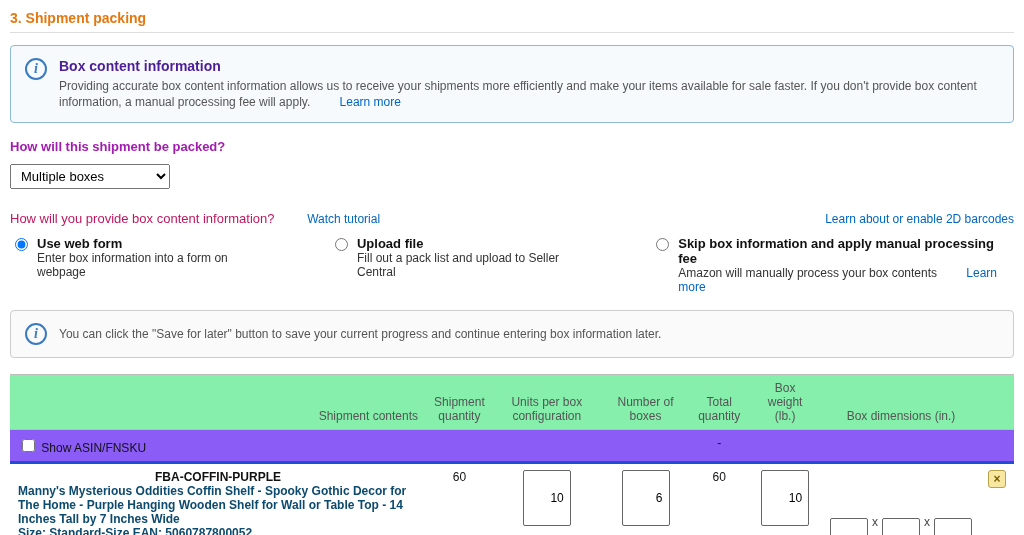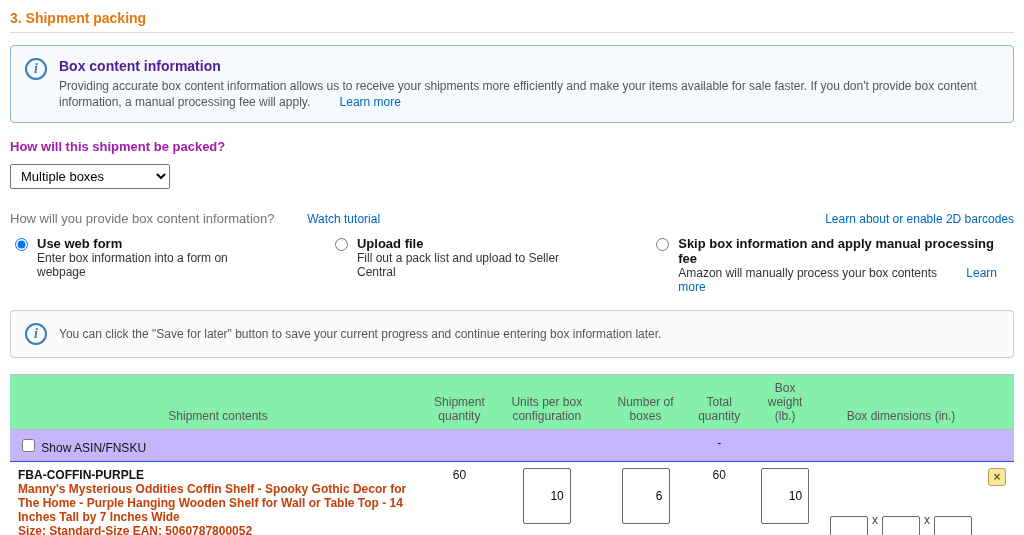--- a/index.html
+++ b/index.html
@@ -99,35 +99,35 @@
     background: #86efac;
     border-top: 1px solid #bbb;
     border-bottom: 1px solid #bbb;
     color: #555;
     font-weight: normal;
     font-size: 12px;
     padding: 6px 8px;
     vertical-align: bottom;
     text-align: center;
   }
-  table.main th.left { text-align: center; }
+  table.main th.left { text-align: right; }
   table.main td {
     padding: 6px 8px;
     vertical-align: top;
     text-align: center;
     font-size: 12px;
     border-bottom: 1px solid #eee;
   }
   table.main td.left { text-align: left; }
   tr.asin-row td {
-    background: #c4b5fd;
-    border-bottom: 1px solid #1d4ed8;
-  }
-  .sku-line { font-weight: bold; }
-  .prod-desc { font-weight: bold; color: #c2410c; max-width: 430px; }
+    background: #8b5cf6;
+    border-bottom: 3px solid #1d4ed8;
+  }
+  .sku-line { font-weight: bold; text-align: center; }
+  .prod-desc { font-weight: bold; color: #0c4a6e; max-width: 430px; }
   input.num {
     width: 48px;
     text-align: right;
     padding: 20px 6px;
     border: 1px solid #666;
     border-radius: 2px;
     font-size: 12px;
   }
   input.num.wide { width: 38px; margin-top: 48px; }
   .dims { display: inline-flex; align-items: center; gap: 4px; }
@@ -167,21 +167,21 @@
   </div>
 </div>
 
 <div class="question">How will this shipment be packed?</div>
 <select class="pack-select">
   <option>Multiple boxes</option>
 </select>
 
 <div class="row-flex">
   <div>
-    <span class="question question-normal" style="color:#737373">How will you provide box content information?</span>
+    <span class="question question-normal" style="color:#be185d">How will you provide box content information?</span>
     &nbsp;<a class="link">Watch tutorial</a>
   </div>
   <a class="link">Learn about or enable 2D barcodes</a>
 </div>
 
 <div class="radio-row">
   <div class="radio-item">
     <input type="radio" name="provide" checked="" style="">
     <div>
       <div class="radio-label">Use web form</div>

